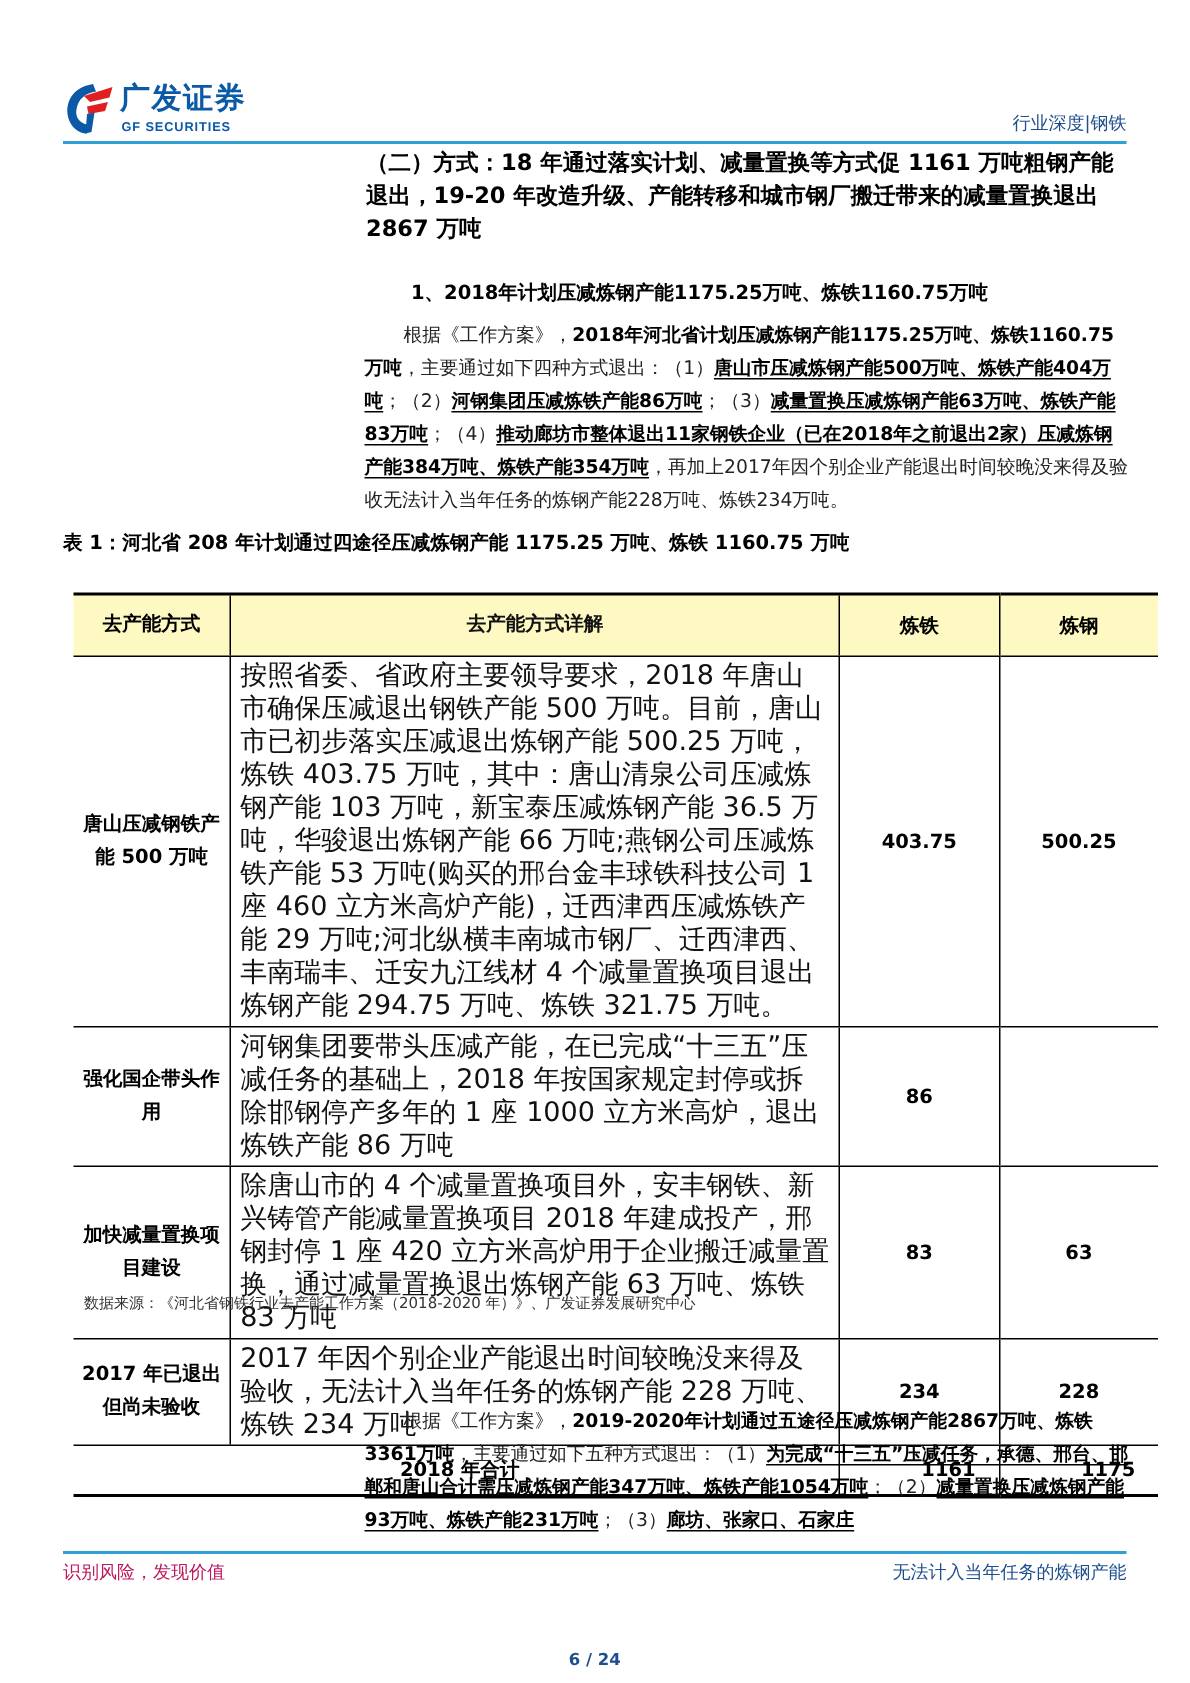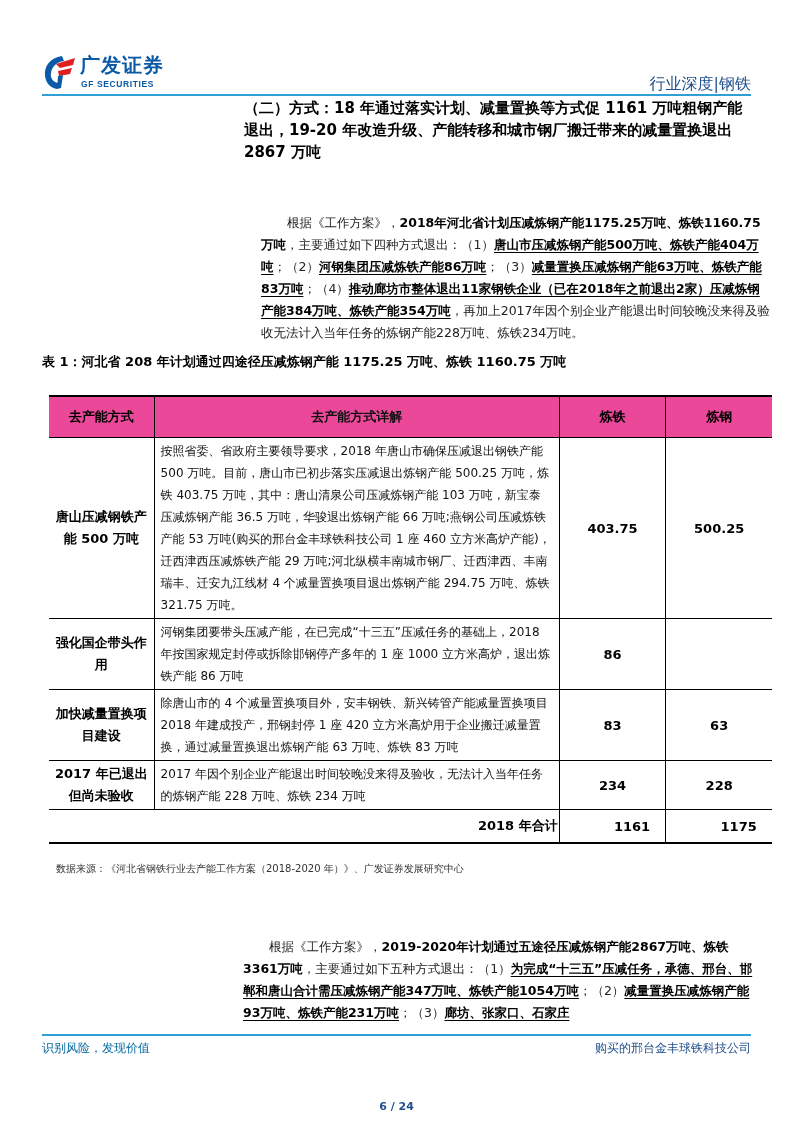--- a/index.html
+++ b/index.html
@@ -4,49 +4,49 @@
 <style>
   html, body { margin: 0; padding: 0; background: #ffffff; }
   body { width: 793px; height: 1122px; position: relative; font-family: "DejaVu Sans", "Liberation Sans", sans-serif; color: #000; overflow: hidden; }
   .page { position: absolute; left: 0; top: 0; width: 793px; height: 1122px; }
 
   
   .logo { position: absolute; left: 42px; top: 52px; width: 140px; height: 40px; }
   .logo-mark { position: absolute; left: 0; top: 2px; width: 34px; height: 36px; }
   .logo-cn { position: absolute; left: 38px; top: 0px; font-size: 20px; font-weight: bold; color: #0a5aa8; letter-spacing: 1px; white-space: nowrap; }
   .logo-en { position: absolute; left: 39px; top: 27px; font-size: 8.5px; font-weight: bold; color: #0a5aa8; letter-spacing: 0.6px; white-space: nowrap; font-family: "Liberation Sans", sans-serif; }
-  .header-tag { position: absolute; right: 42px; top: 74px; font-size: 16px; color: #1f4e8c; white-space: nowrap; }
+  .header-tag { position: absolute; right: 42px; top: 74px; font-size: 12px; color: #1f4e8c; white-space: nowrap; }
   .header-rule { position: absolute; left: 42px; right: 42px; top: 94px; height: 2px; background: #2f9fd6; }
 
   
   .section-heading { position: absolute; left: 244px; top: 97px; width: 510px; font-size: 15px; font-weight: bold; line-height: 22px; }
 
   .sub-heading { position: absolute; left: 274px; font-size: 13px; font-weight: bold; white-space: nowrap; }
   .para { position: absolute; left: 243px; width: 510px; font-size: 12.5px; line-height: 22px; color: #222; }
   .para b { color: #000; }
   .para u { text-decoration: underline; text-decoration-thickness: 1px; text-underline-offset: 3px; }
   .indent { display: inline-block; width: 26px; }
 
   
   .table-caption { position: absolute; left: 42px; top: 353px; font-size: 13px; font-weight: bold; white-space: nowrap; }
   table.data { position: absolute; left: 49px; top: 395px; width: 723px; border-collapse: collapse; font-size: 12px; }
-  table.data th { background: #ec4899; height: 36px; font-weight: bold; font-size: 13px; border-top: 2px solid #000; border-bottom: 1px solid #000; }
+  table.data th { background: #fef9c3; height: 36px; font-weight: bold; font-size: 13px; border-top: 2px solid #000; border-bottom: 1px solid #000; }
   table.data td { border-bottom: 1px solid #000; vertical-align: middle; }
   table.data th + th, table.data td + td { border-left: 1px solid #000; }
   .c-method { width: 108px; text-align: center; font-weight: bold; font-size: 13px; line-height: 22px; padding: 2px 4px; }
-  .c-detail { width: 458px; padding: 2px 6px; line-height: 22px; font-size: 12px; color: #111; }
+  .c-detail { width: 458px; padding: 2px 6px; line-height: 22px; font-size: 18px; color: #111; }
   .c-num { width: 70px; text-align: center; font-weight: bold; font-size: 13px; }
   tr.total td { height: 30px; font-weight: bold; font-size: 13px; border-bottom: 2px solid #000; padding-left: 40px; }
-  tr.total td.label { text-align: right; padding-left: 6px; }
+  tr.total td.label { text-align: center; padding-left: 6px; }
 
   .source { position: absolute; left: 56px; top: 862px; font-size: 10px; color: #333; white-space: nowrap; }
 
   
   .footer-rule { position: absolute; left: 42px; right: 42px; top: 1034px; height: 2px; background: #2f9fd6; }
-  .footer-left { position: absolute; left: 42px; top: 1040px; font-size: 12px; color: #0369a1; white-space: nowrap; }
+  .footer-left { position: absolute; left: 42px; top: 1040px; font-size: 12px; color: #be185d; white-space: nowrap; }
   .footer-right { position: absolute; right: 42px; top: 1040px; font-size: 12px; color: #1f4e8c; white-space: nowrap; }
   .page-no { position: absolute; left: 0; right: 0; top: 1100px; text-align: center; font-size: 11px; font-weight: bold; color: #1f4e8c; }
 </style>
 </head>
 <body>
 
 <div class="page">
 
   <div class="logo">
     <svg class="logo-mark" viewBox="0 0 34 36">
@@ -56,21 +56,22 @@
       <path d="M16 22 L21 21 L19 34 L15 35 Z" fill="#0a5aa8"></path>
     </svg>
     <div class="logo-cn">广发证券</div>
     <div class="logo-en">GF SECURITIES</div>
   </div>
   <div class="header-tag">行业深度|钢铁</div>
   <div class="header-rule"></div>
 
   <div class="section-heading">（二）方式：18 年通过落实计划、减量置换等方式促 1161 万吨粗钢产能退出，19-20 年改造升级、产能转移和城市钢厂搬迁带来的减量置换退出 2867 万吨</div>
 
-  <div class="para" style="top:212px;margin-left:18px;">
+  <div class="sub-heading" style="top:186px;">1、2018年计划压减炼钢产能1175.25万吨、炼铁1160.75万吨</div>
+  <div class="para" style="top:212px;">
     <span class="indent"></span><span>根据《工作方案》，</span><b>2018年河北省计划压减炼钢产能1175.25万吨、炼铁1160.75万吨</b><span>，主要通过如下四种方式退出：（1）</span><b><u>唐山市压减炼钢产能500万吨、炼铁产能404万吨</u></b><span>；（2）</span><b><u>河钢集团压减炼铁产能86万吨</u></b><span>；（3）</span><b><u>减量置换压减炼钢产能63万吨、炼铁产能83万吨</u></b><span>；（4）</span><b><u>推动廊坊市整体退出11家钢铁企业（已在2018年之前退出2家）压减炼钢产能384万吨、炼铁产能354万吨</u></b><span>，再加上2017年因个别企业产能退出时间较晚没来得及验收无法计入当年任务的炼钢产能228万吨、炼铁234万吨。</span>
   </div>
 
   <div class="table-caption">表 1：河北省 208 年计划通过四途径压减炼钢产能 1175.25 万吨、炼铁 1160.75 万吨</div>
   <table class="data">
     <thead>
       <tr>
         <th class="c-method">去产能方式</th>
         <th class="c-detail" style="text-align:center;font-weight:bold;font-size:13px;">去产能方式详解</th>
         <th class="c-num">炼铁</th>
@@ -110,15 +111,15 @@
     </tbody>
   </table>
   <div class="source">数据来源：《河北省钢铁行业去产能工作方案（2018-2020 年）》、广发证券发展研究中心</div>
 
   <div class="para" style="top:936px;">
     <span class="indent"></span><span>根据《工作方案》，</span><b>2019-2020年计划通过五途径压减炼钢产能2867万吨、炼铁3361万吨</b><span>，主要通过如下五种方式退出：（1）</span><b><u>为完成“十三五”压减任务，承德、邢台、邯郸和唐山合计需压减炼钢产能347万吨、炼铁产能1054万吨</u></b><span>；（2）</span><b><u>减量置换压减炼钢产能93万吨、炼铁产能231万吨</u></b><span>；（3）</span><b><u>廊坊、张家口、石家庄</u></b>
   </div>
 
   <div class="footer-rule"></div>
   <div class="footer-left">识别风险，发现价值</div>
-  <div class="footer-right">购买的邢台金丰球铁科技公司</div>
+  <div class="footer-right">无法计入当年任务的炼钢产能</div>
   <div class="page-no">6 / 24</div>
 </div>
 
 </body></html>

